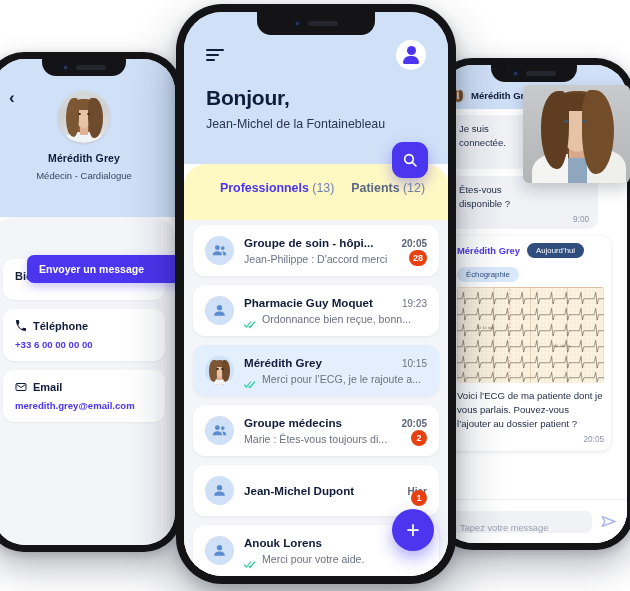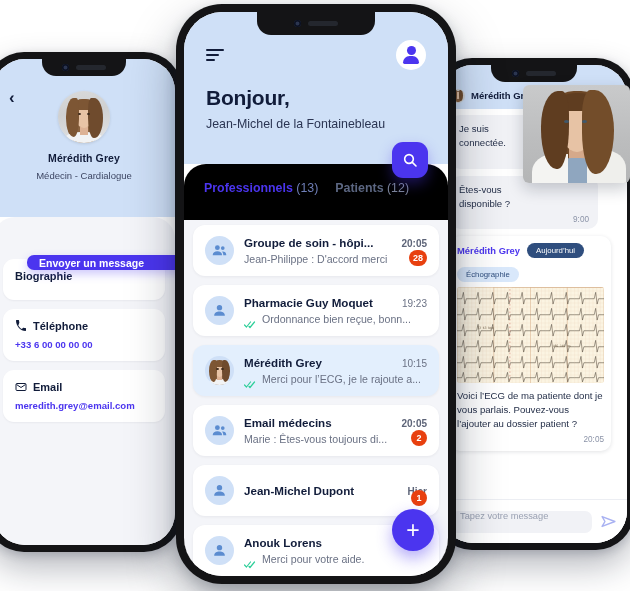--- a/index.html
+++ b/index.html
@@ -82,21 +82,21 @@
     background:#f2f3f4; border-radius:44% 44% 0 0; }
   .pf-neck { position:absolute; left:42%; bottom:16%; width:16%; height:14%;
     background:#ddb295; }
   .pf-eye { position:absolute; width:3px; height:2px; background:#3d2a1c; border-radius:50%; }
 
   .pl-name { text-align:center; font-size:10.5px; font-weight:700; color:#111c3a; margin-top:9px; letter-spacing:.1px;}
   .pl-role { text-align:center; font-size:9.5px; color:#3d4663; margin-top:6px; }
 
   .pl-cta {
     position:absolute; left:34px; top:196px;
-    width: 185px; height: 15px;
+    width: 185px; height: 28px;
     background:#4b35ef; border-radius:7px;
     color:#fff; font-size:10.5px; font-weight:700;
     display:flex; align-items:center; justify-content:space-between;
     padding: 0 12px;
     box-shadow: 0 4px 10px rgba(75,53,239,.28);
     z-index: 20;
   }
   .pl-body {
     position:absolute; top:158px; left:0; right:0; bottom:0;
     background:#f4f5f9;
@@ -148,21 +148,21 @@
   .chip-light { background:#d9e8fb; color:#2f4e7e; font-size:7.8px; border-radius:10px; padding:3px 9px;
     display:inline-block; margin-bottom:5px; }
   .ecg { height:96px; border-radius:3px; overflow:hidden; background:#fbf6e6; position:relative; }
   .ecg svg { position:absolute; inset:0; width:100%; height:100%; }
   .card-msg .txt { font-size:9.6px; color:#1f2a44; line-height:1.45; margin-top:6px; }
   .card-msg .tm { display:block; text-align:right; font-size:8.2px; color:#8b93a7; margin-top:4px;}
   .composer { position:absolute; left:0; right:0; bottom:0; height:44px;
     background:#fff; border-top:1px solid #eceef3;
     display:flex; align-items:center; gap:8px; padding: 0 10px; }
   .composer .fld { flex:1; background:#f1f2f6; border-radius:7px; height:22px;
-    display:flex; align-items:flex-start; padding:0 9px; font-size:9.3px; color:#9aa1b2; }
+    display:flex; align-items:flex-end; padding:0 9px; font-size:9.3px; color:#9aa1b2; }
   .composer .snd { width:17px; height:17px; color:#a9b2f2; flex:0 0 auto;}
   .composer .snd svg { width:100%; height:100%; }
 
   
   #video-overlay {
     position:absolute; left:523px; top:85px; width:107px; height:98px;
     border-radius:6px; overflow:hidden; z-index:60;
     box-shadow: 0 6px 16px rgba(15,23,42,.22);
     background: linear-gradient(180deg,#c9cacb 0%,#bcbdbe 55%,#b4b5b6 100%);
   }
@@ -201,21 +201,21 @@
   .burger i:nth-child(2){ width:72%; }
   .burger i:nth-child(3){ width:48%; }
   .acct { width:30px; height:30px; border-radius:50%; background:#fff;
     display:flex; align-items:center; justify-content:center; }
   .acct .person-head { width:9px; height:9px; border-radius:50%; background:#4b35ef; }
   .acct .person-body { width:16px; height:8px; border-radius:9px 9px 2px 2px; background:#4b35ef; margin-top:1.5px;}
   .acct .inner { display:flex; flex-direction:column; align-items:center; }
   .pc-hello { font-size:21px; font-weight:800; color:#111c3a; margin-top:16px; letter-spacing:-.2px; }
   .pc-sub { font-size:12.4px; color:#2b3553; margin-top:7px; }
   .pc-sheet { position:absolute; top:152px; left:0; right:0; bottom:0;
-    background:#000000; border-top-left-radius:22px; border-top-right-radius:22px; }
+    background:#fef9c3; border-top-left-radius:22px; border-top-right-radius:22px;padding-left:16px; }
   .pc-search {
     position:absolute; right:20px; top:130px; width:36px; height:36px;
     background:#4b35ef; border-radius:11px; z-index:30;
     display:flex; align-items:center; justify-content:center;
     box-shadow: 0 6px 14px rgba(75,53,239,.36);
     color:#fff;
   }
   .pc-search svg { width:16px; height:16px; }
   .tabs { display:flex; gap:17px; padding: 17px 20px 10px 20px; }
   .tab { font-size:12.4px; color:#5c6782; }
@@ -546,21 +546,21 @@
             <span class="av">
               <svg viewBox="0 0 24 24" fill="currentColor">
                   <circle cx="9" cy="8" r="3.4"></circle>
                   <circle cx="16.6" cy="8.6" r="2.6"></circle>
                   <path d="M2.5 18c0-3.2 2.9-5 6.5-5s6.5 1.8 6.5 5v.6H2.5V18z"></path>
                   <path d="M16.5 13.4c2.8.2 5 1.7 5 4.1v1.1h-4.2v-.8c0-1.7-.6-3.1-1.6-4.1z"></path>
                 </svg>
             </span>
             <span class="mid">
               <span class="r1">
-                <span class="nm">Email médecins</span>
+                <span class="nm">Groupe médecins</span>
                 <span class="tm">20:05</span>
               </span>
               <span class="r2">
                 <span class="pv">Marie : Êtes-vous toujours di...</span>
               </span>
             </span>
             <span class="badge badge-abs">2</span>
           </div>
 
           <div class="chat">

